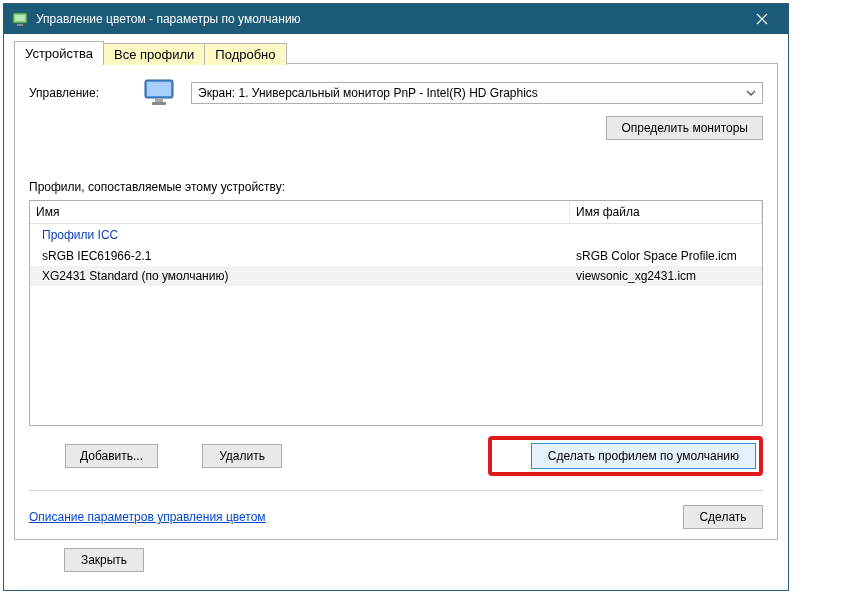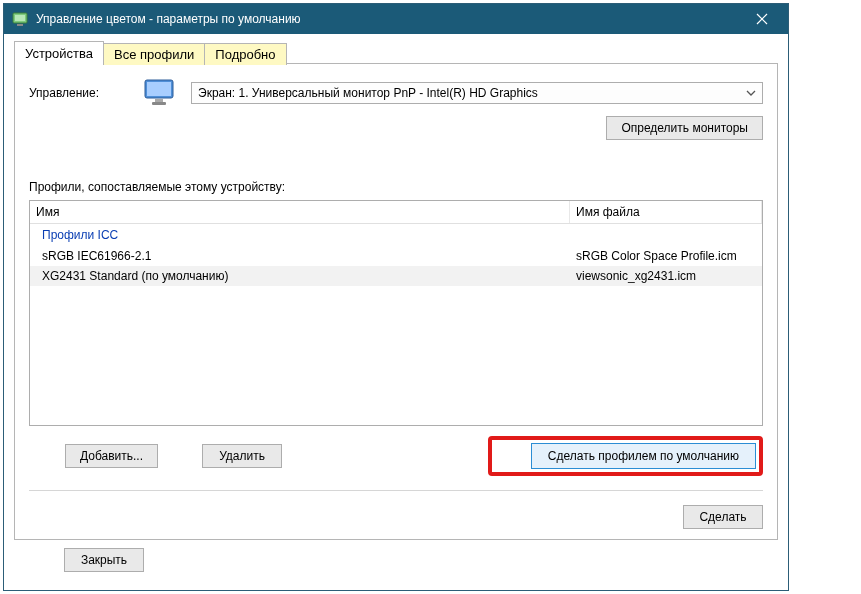--- a/index.html
+++ b/index.html
@@ -271,20 +271,21 @@
         <button class="btn">Удалить</button>
         <span class="spacer"></span>
         <span class="highlight">
           <button class="btn">Сделать профилем по умолчанию</button>
         </span>
       </div>
 
       <div class="separator"></div>
 
       <div class="link-row">
+        <span class="link">Описание параметров управления цветом</span>
         <span class="spacer" style="flex:1"></span>
         <button class="btn">Сделать</button>
       </div>
 
     </div>
 
     <div class="bottom-bar">
       <button class="btn">Закрыть</button>
     </div>
 

